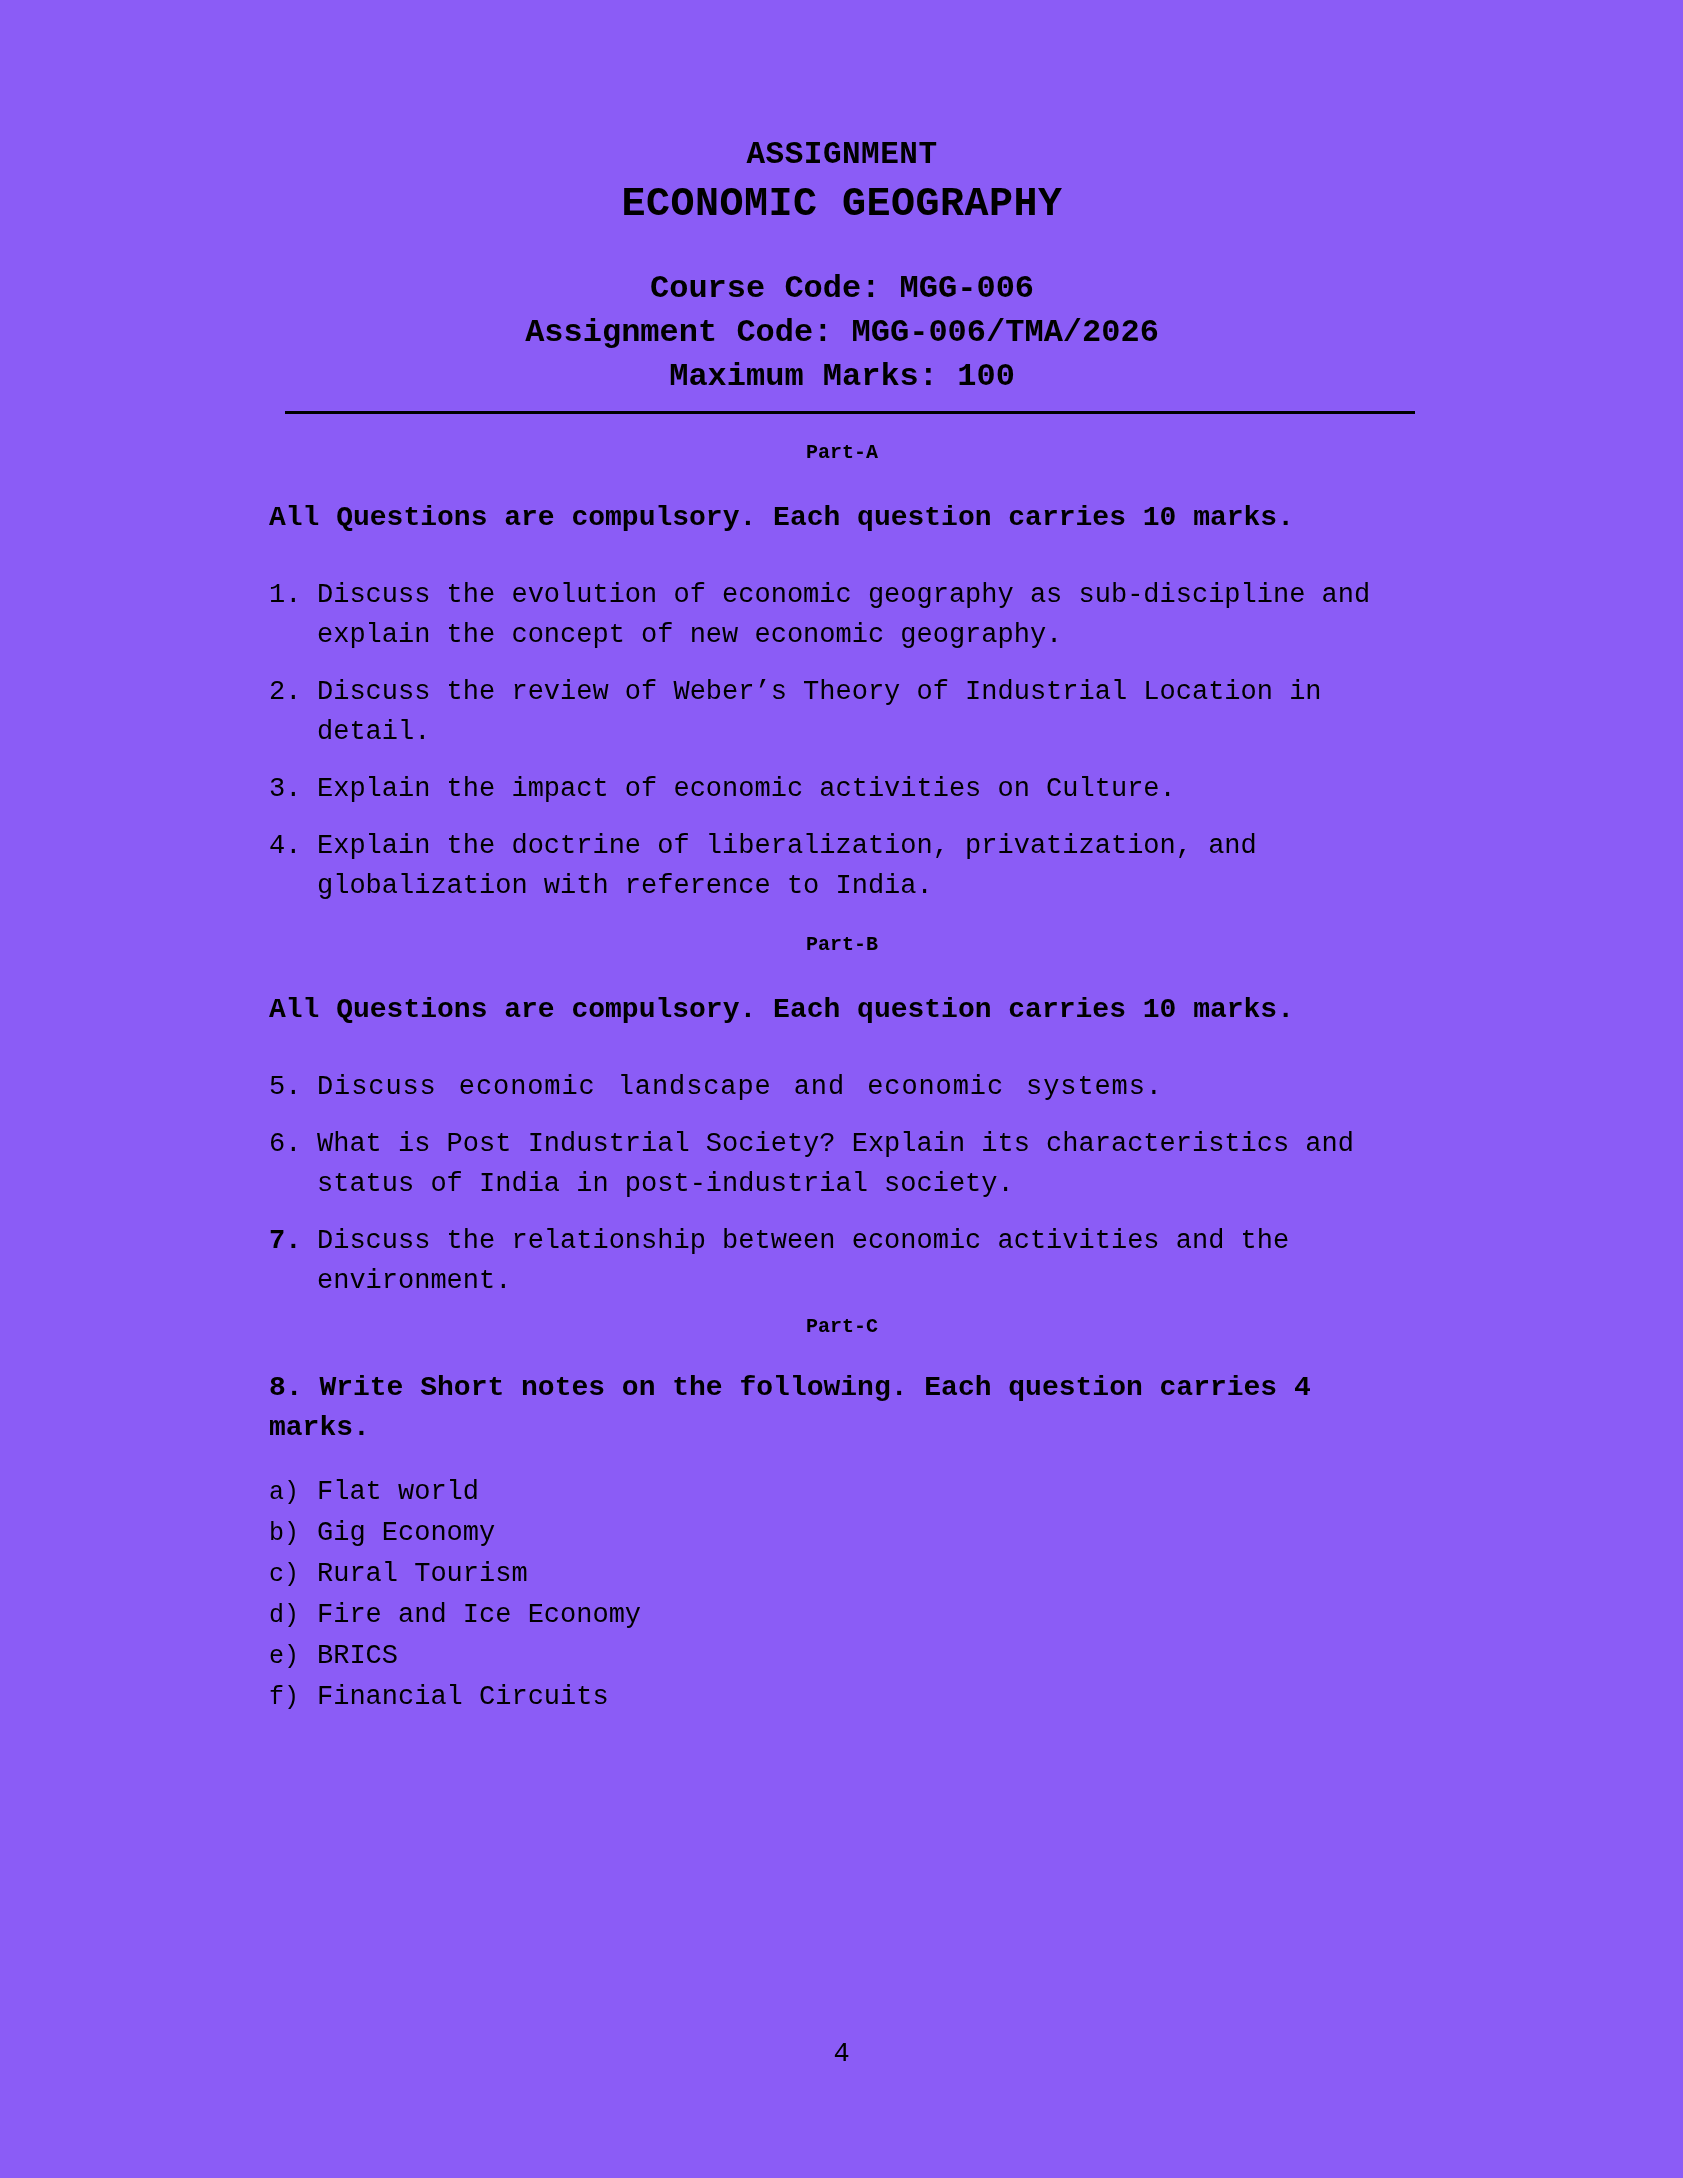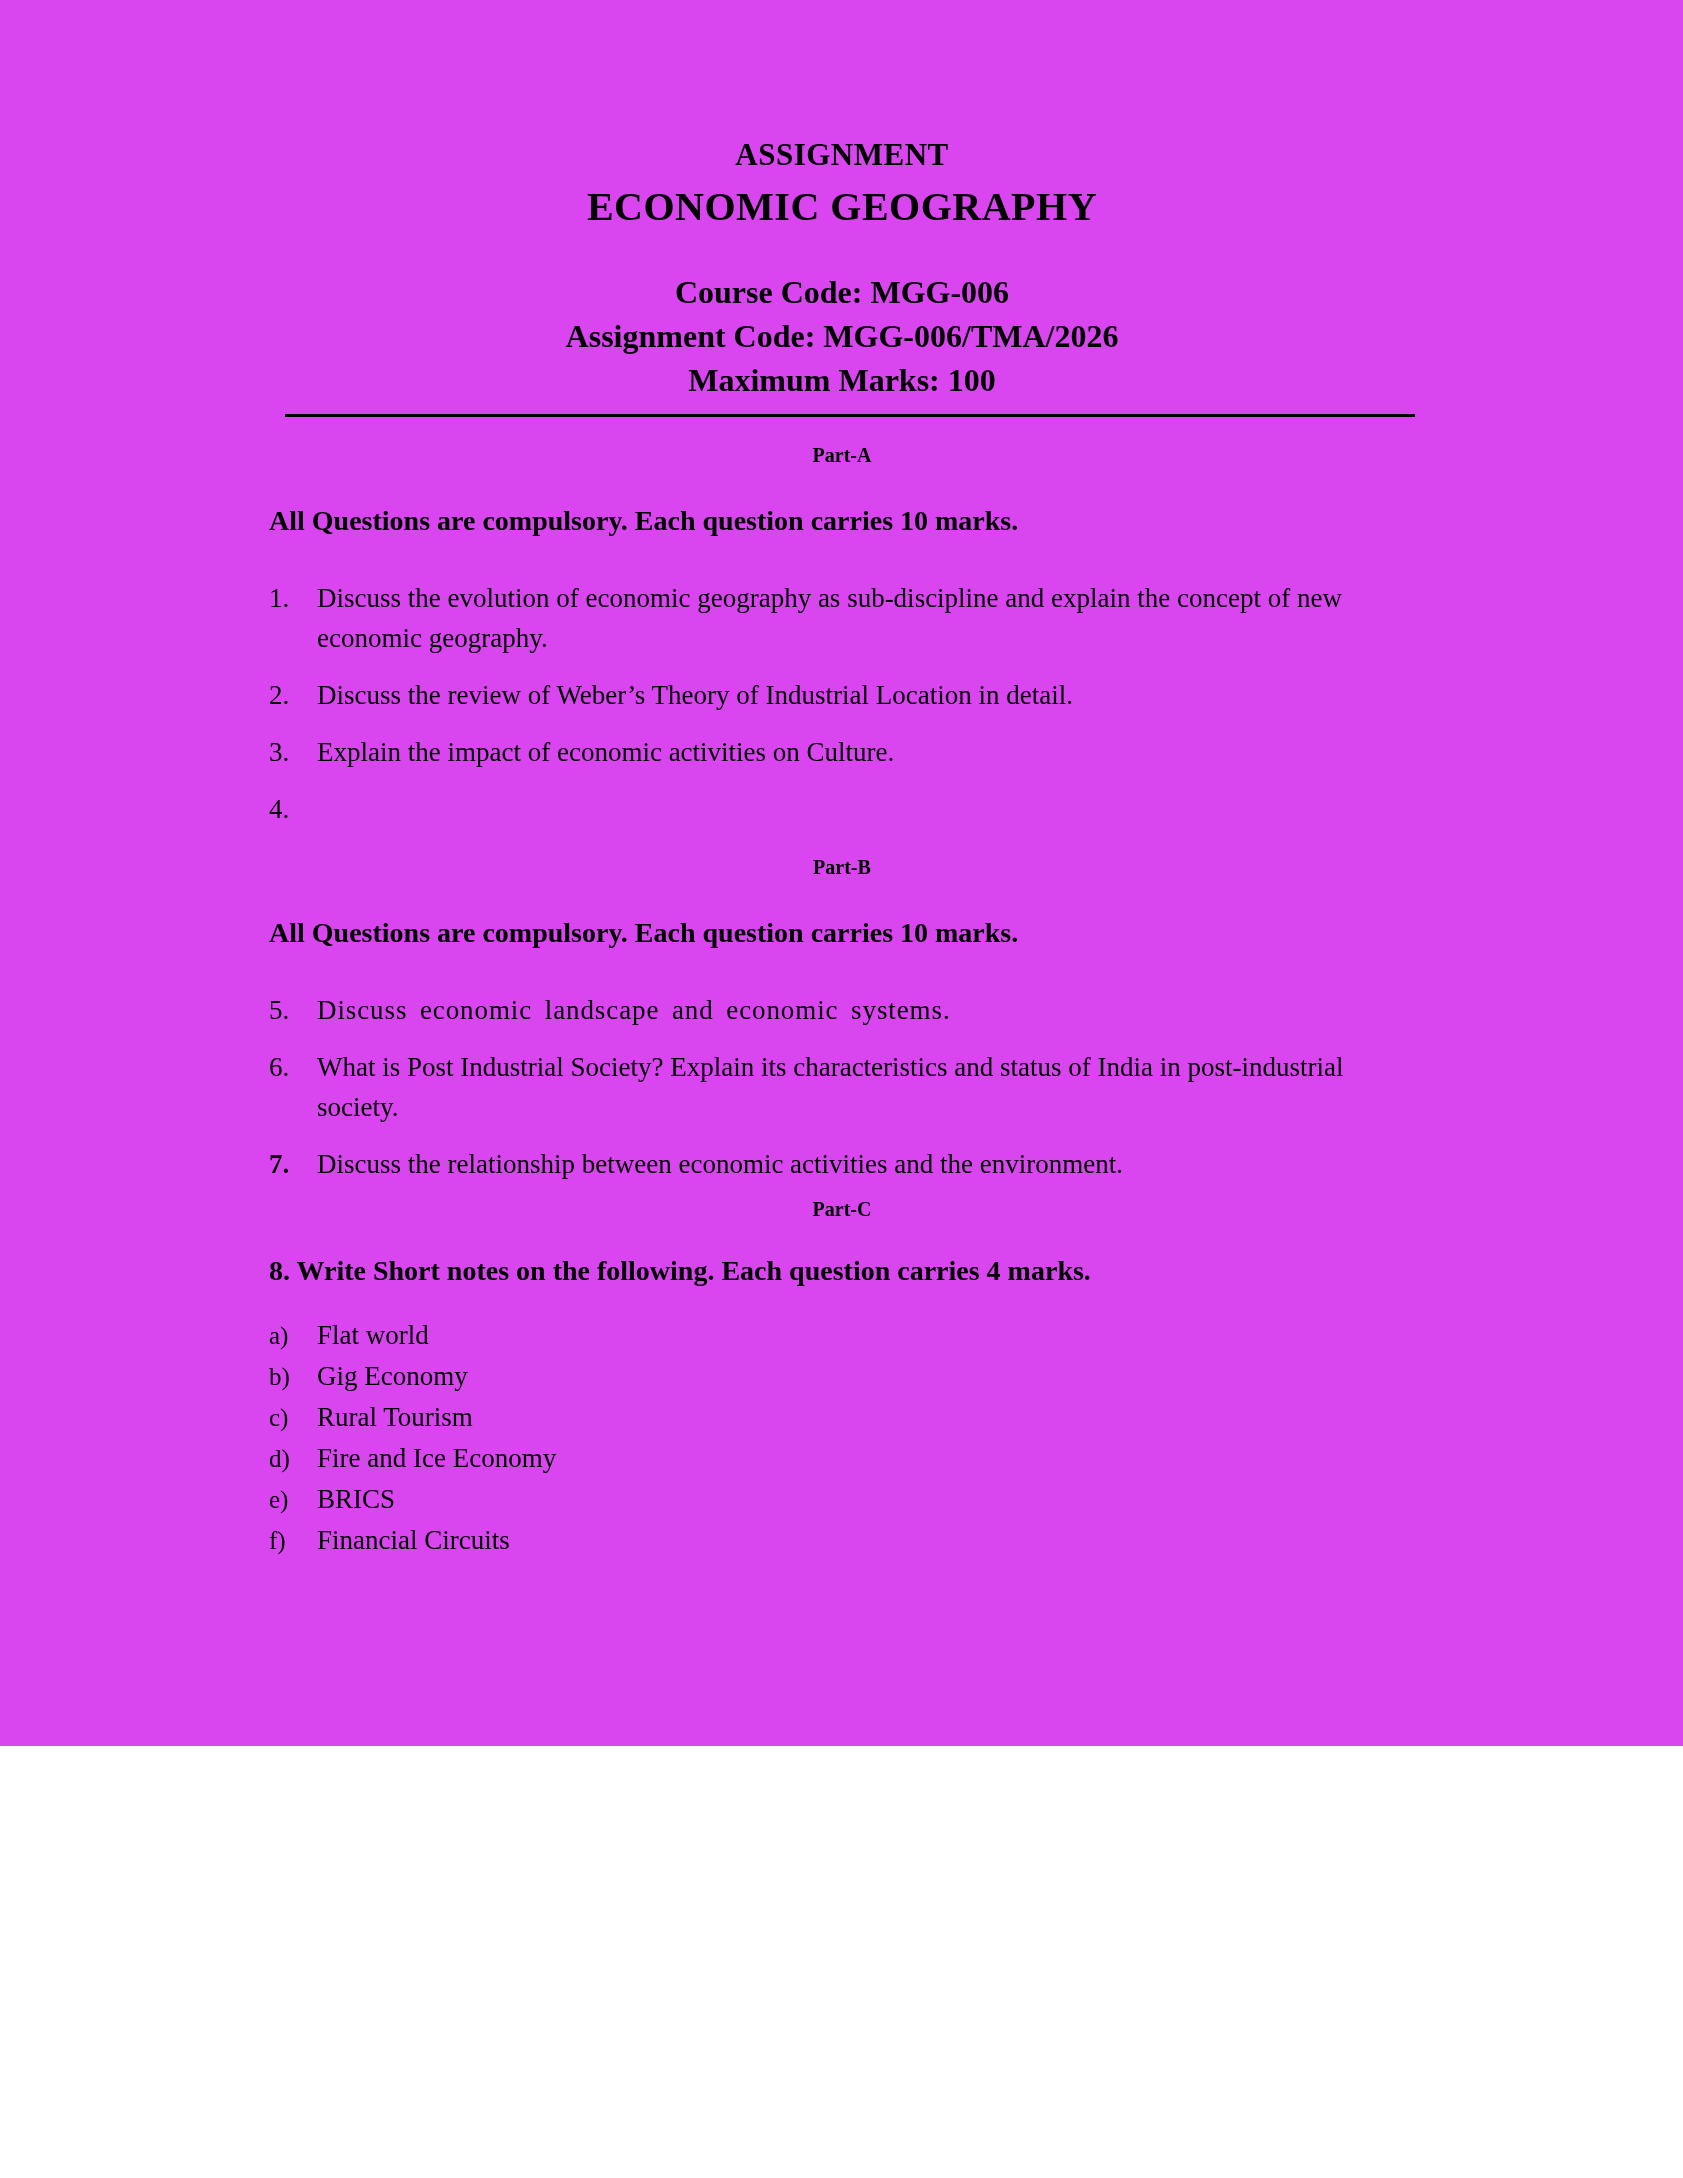--- a/index.html
+++ b/index.html
@@ -3,24 +3,24 @@
 <meta charset="utf-8">
 <style>
   html, body {
     margin: 0;
     padding: 0;
     background: #ffffff;
   }
   .page {
     position: relative;
     width: 1683px;
-    height: 1746px;
-    background: #d946ef;
+    height: 2178px;
+    background: #8b5cf6;
     color: #000000;
-    font-family: Liberation Serif, serif;
+    font-family: Liberation Mono, monospace;
     overflow: hidden;
   }
   .content {
     position: absolute;
     left: 269px;
     top: 0;
     width: 1146px;
   }
   .title {
     margin-top: 137px;
@@ -136,20 +136,21 @@
     <div class="question">
       <span class="q-num">2.</span>
       <span class="q-text">Discuss the review of Weber’s Theory of Industrial Location in detail.</span>
     </div>
     <div class="question">
       <span class="q-num">3.</span>
       <span class="q-text">Explain the impact of economic activities on Culture.</span>
     </div>
     <div class="question">
       <span class="q-num">4.</span>
+      <span class="q-text">Explain the doctrine of liberalization, privatization, and globalization with reference to India.</span>
     </div>
 
     <div class="part-heading" style="">Part-B</div>
     <div class="instruction">All Questions are compulsory. Each question carries 10 marks.</div>
 
     <div class="question first">
       <span class="q-num">5.</span>
       <span class="q-text spread">Discuss economic landscape and economic systems.</span>
     </div>
     <div class="question">

